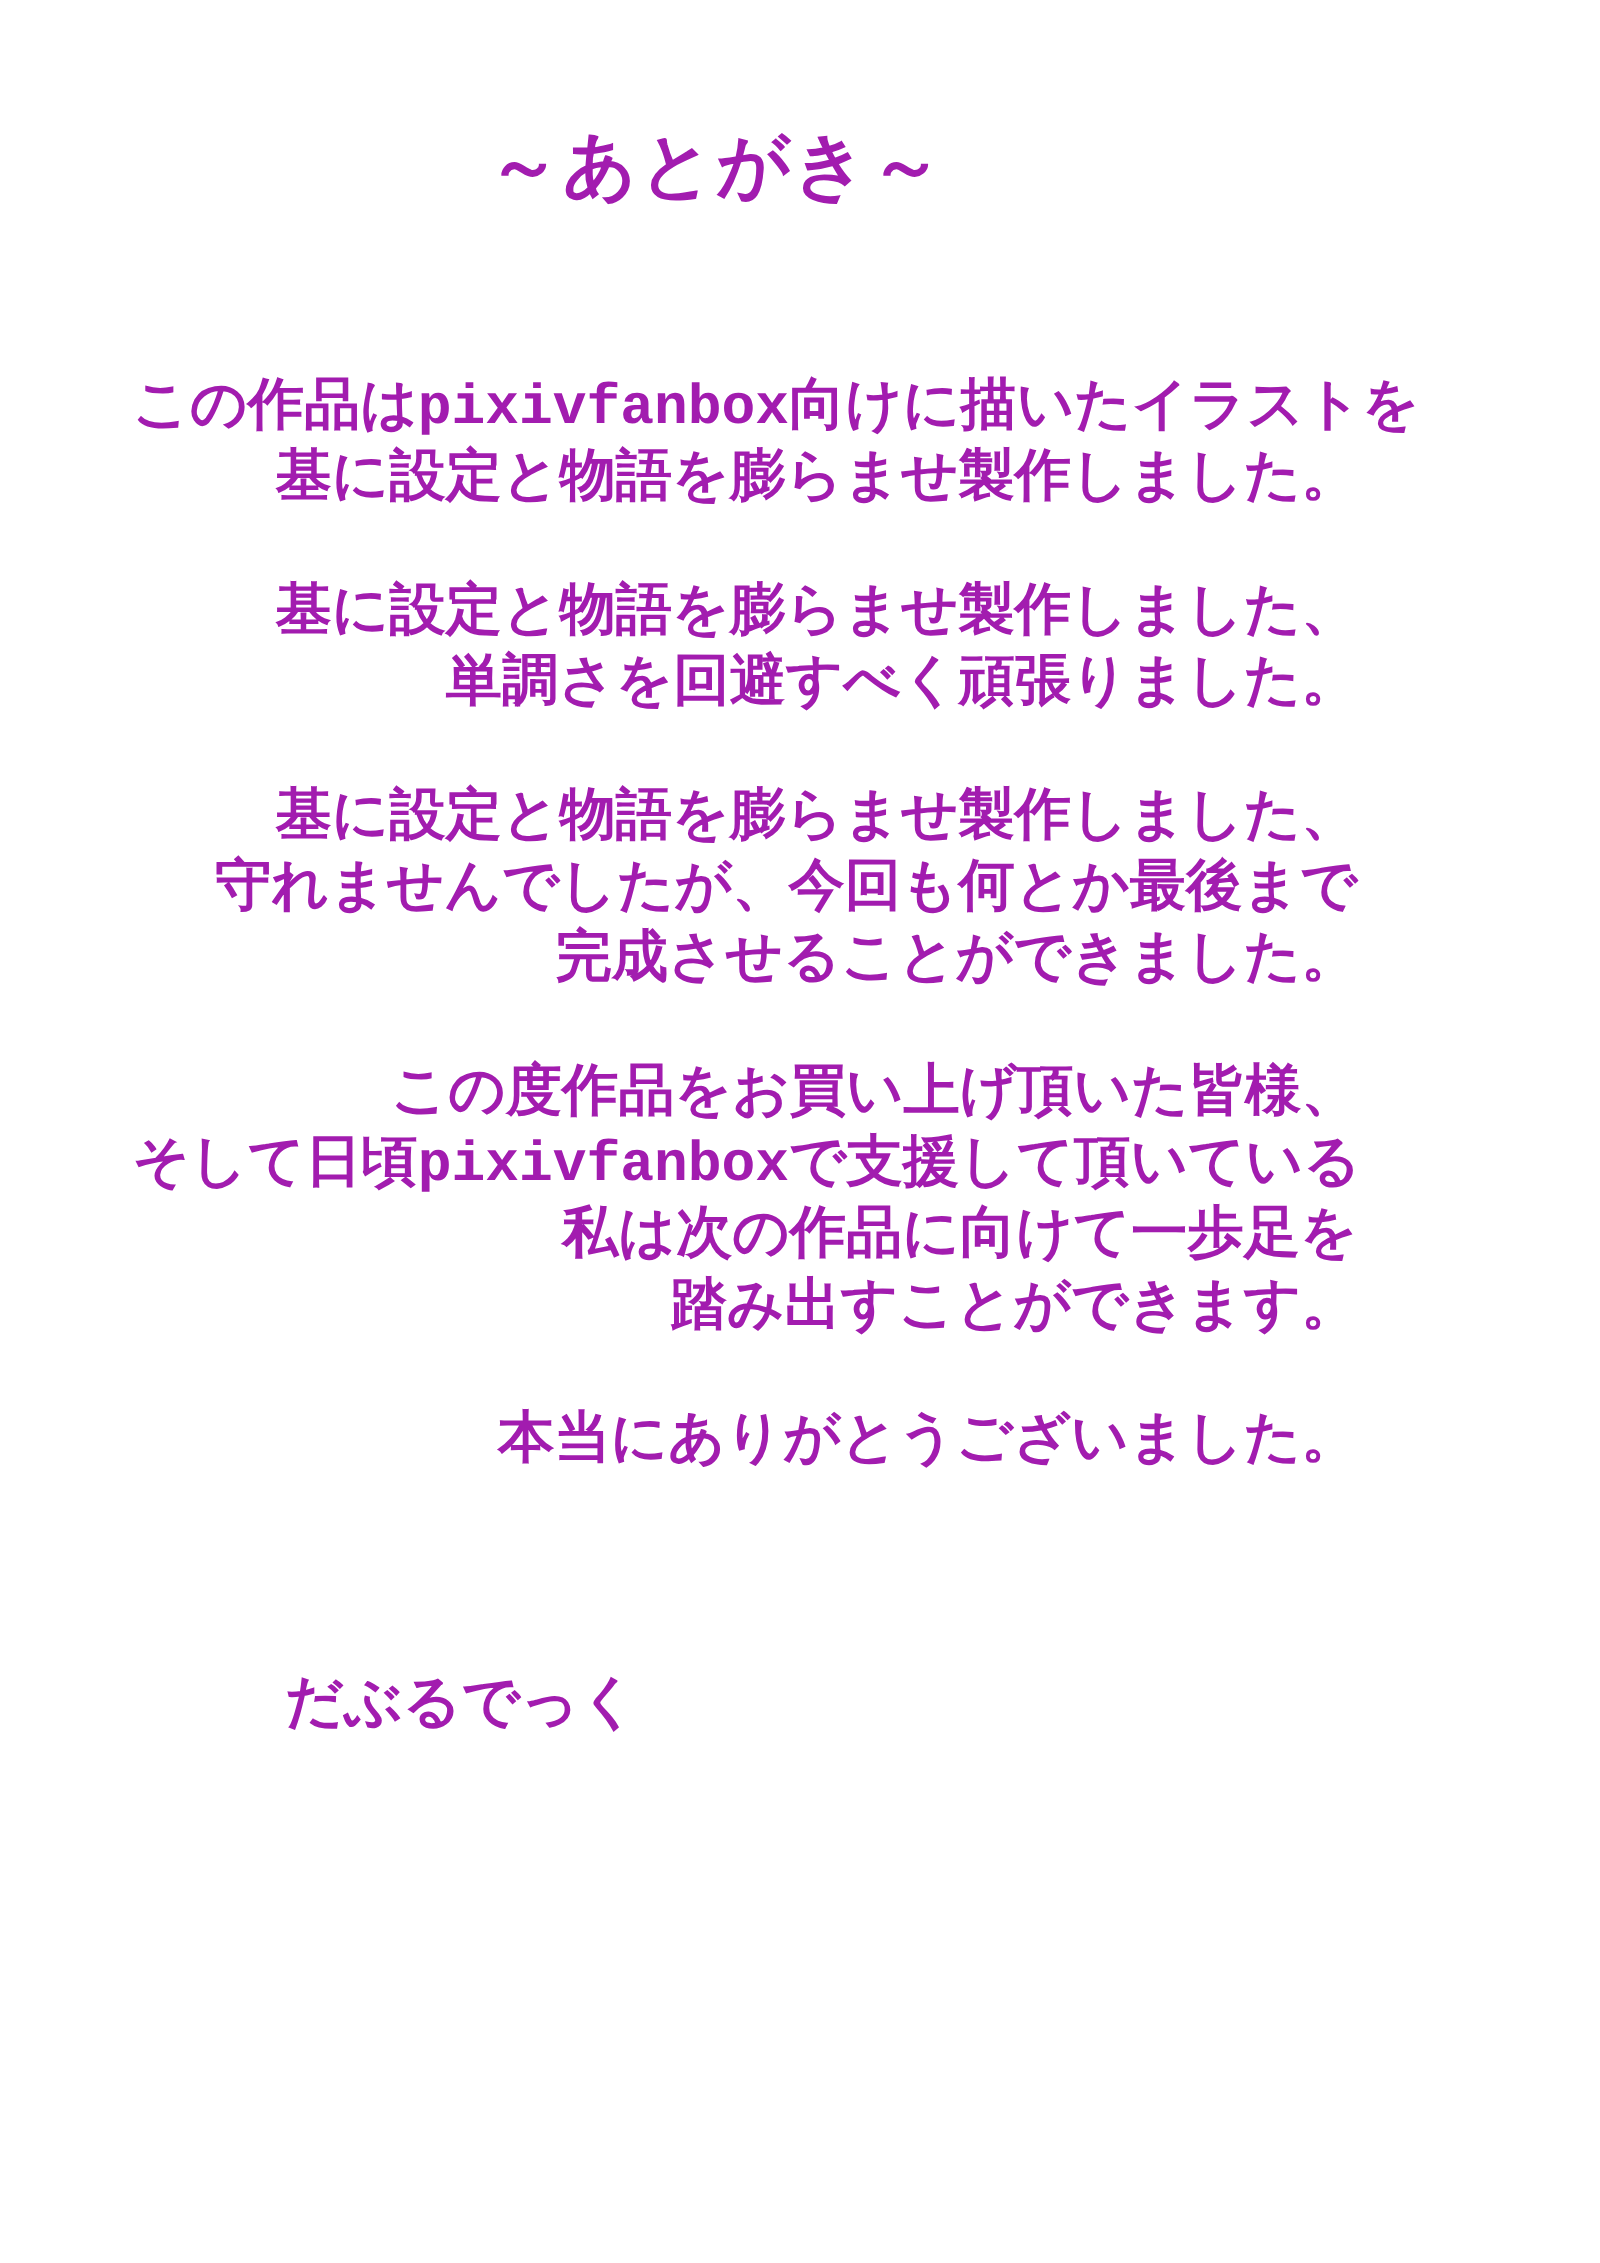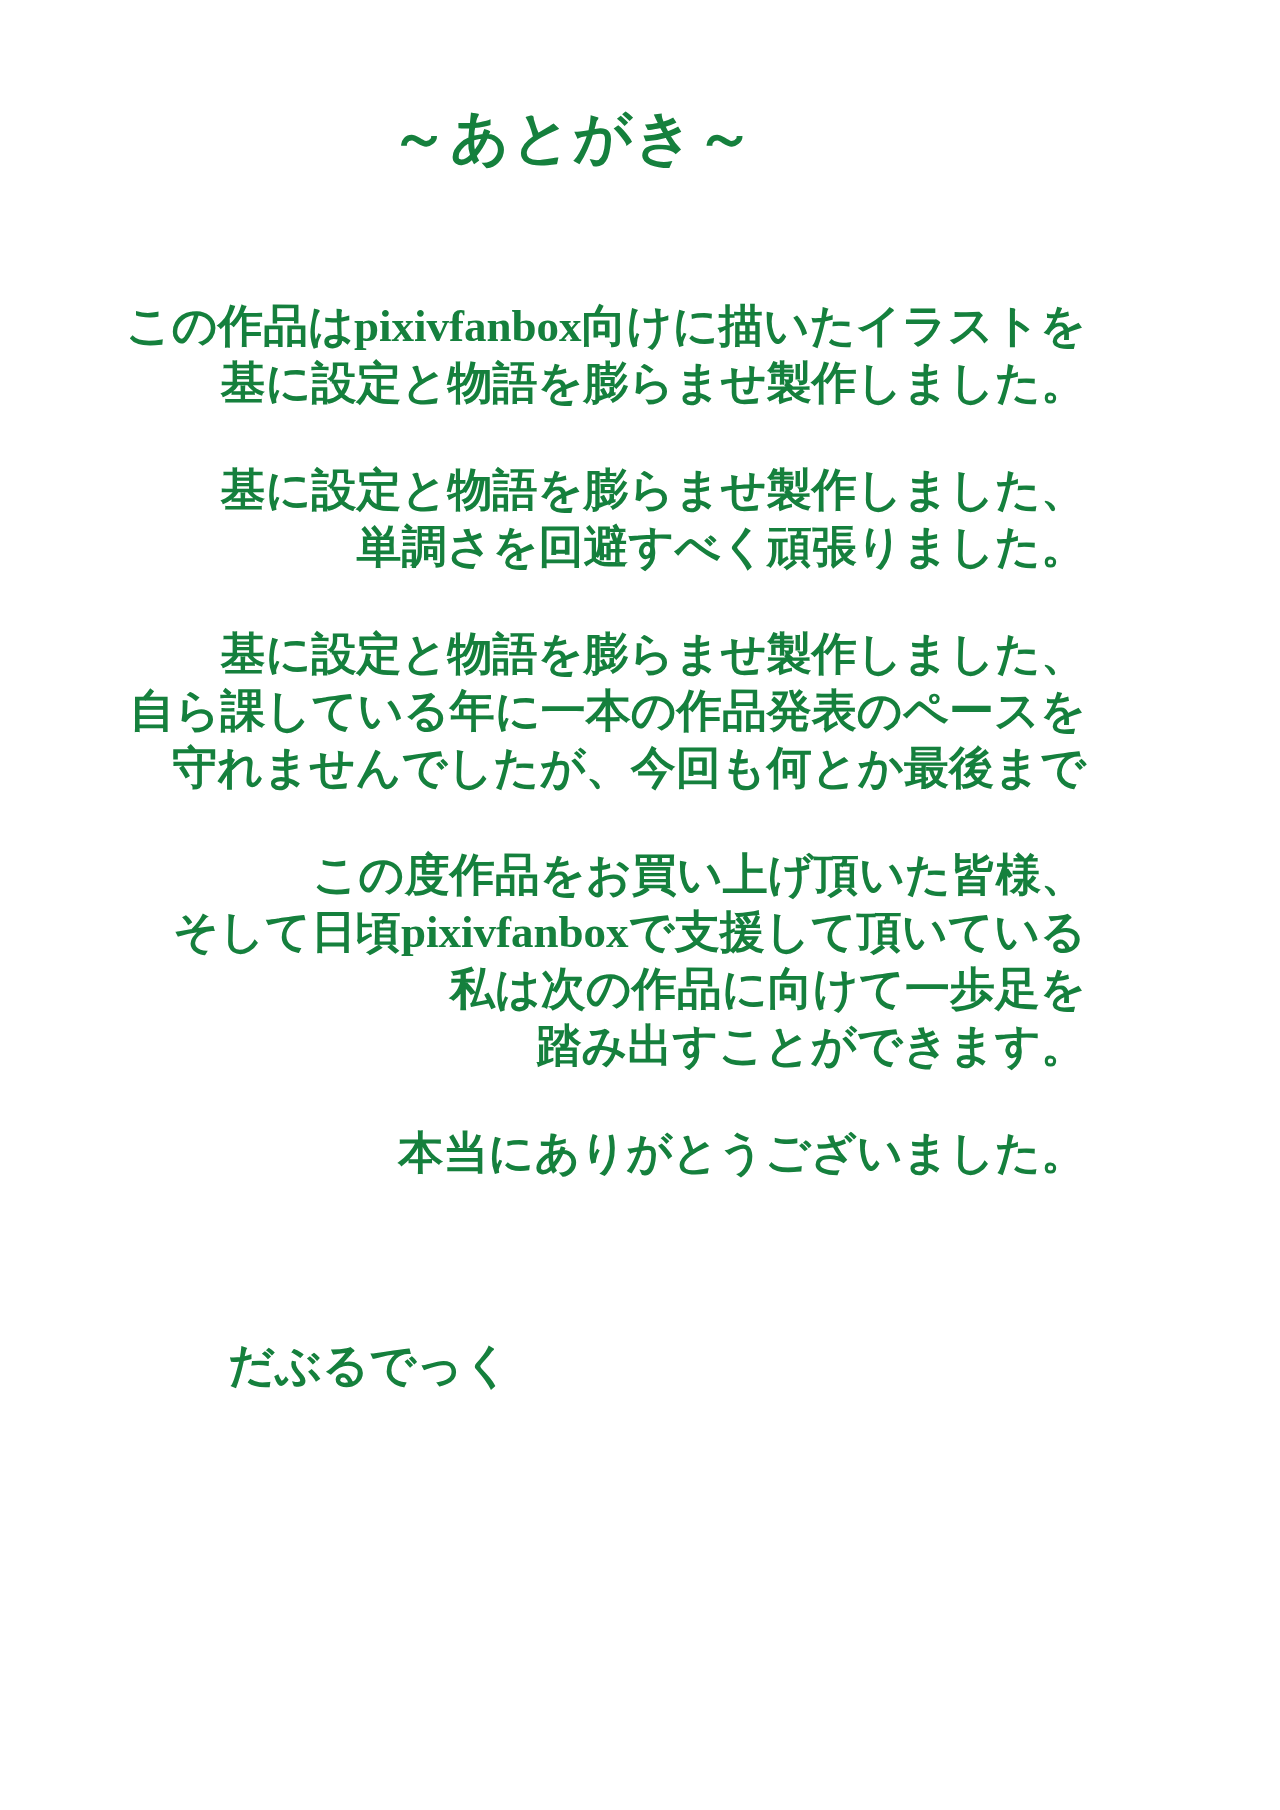--- a/index.html
+++ b/index.html
@@ -5,23 +5,23 @@
   html, body {
     margin: 0;
     padding: 0;
     background: #ffffff;
   }
   .page {
     position: relative;
     width: 1146px;
     height: 1810px;
     background: #ffffff;
-    color: #15803d;
+    color: #a21caf;
     overflow: hidden;
-    font-family: Liberation Serif, serif;
+    font-family: Liberation Mono, monospace;
     font-weight: bold;
   }
   .title {
     margin: 100px 0 0 0;
     text-align: center;
     font-size: 58px;
     line-height: 75px;
     font-weight: bold;
     letter-spacing: 2px;
   }
@@ -63,22 +63,22 @@
       <span class="line">基に設定と物語を膨らませ製作しました。</span>
     </p>
 
     <p class="para">
       <span class="line">基に設定と物語を膨らませ製作しました、</span>
       <span class="line">単調さを回避すべく頑張りました。</span>
     </p>
 
     <p class="para">
       <span class="line">基に設定と物語を膨らませ製作しました、</span>
-      <span class="line">自ら課している年に一本の作品発表のペースを</span>
       <span class="line">守れませんでしたが、今回も何とか最後まで</span>
+      <span class="line">完成させることができました。</span>
     </p>
 
     <p class="para">
       <span class="line">この度作品をお買い上げ頂いた皆様、</span>
       <span class="line">そして日頃pixivfanboxで支援して頂いている</span>
       <span class="line">私は次の作品に向けて一歩足を</span>
       <span class="line">踏み出すことができます。</span>
     </p>
 
     <p class="para">

